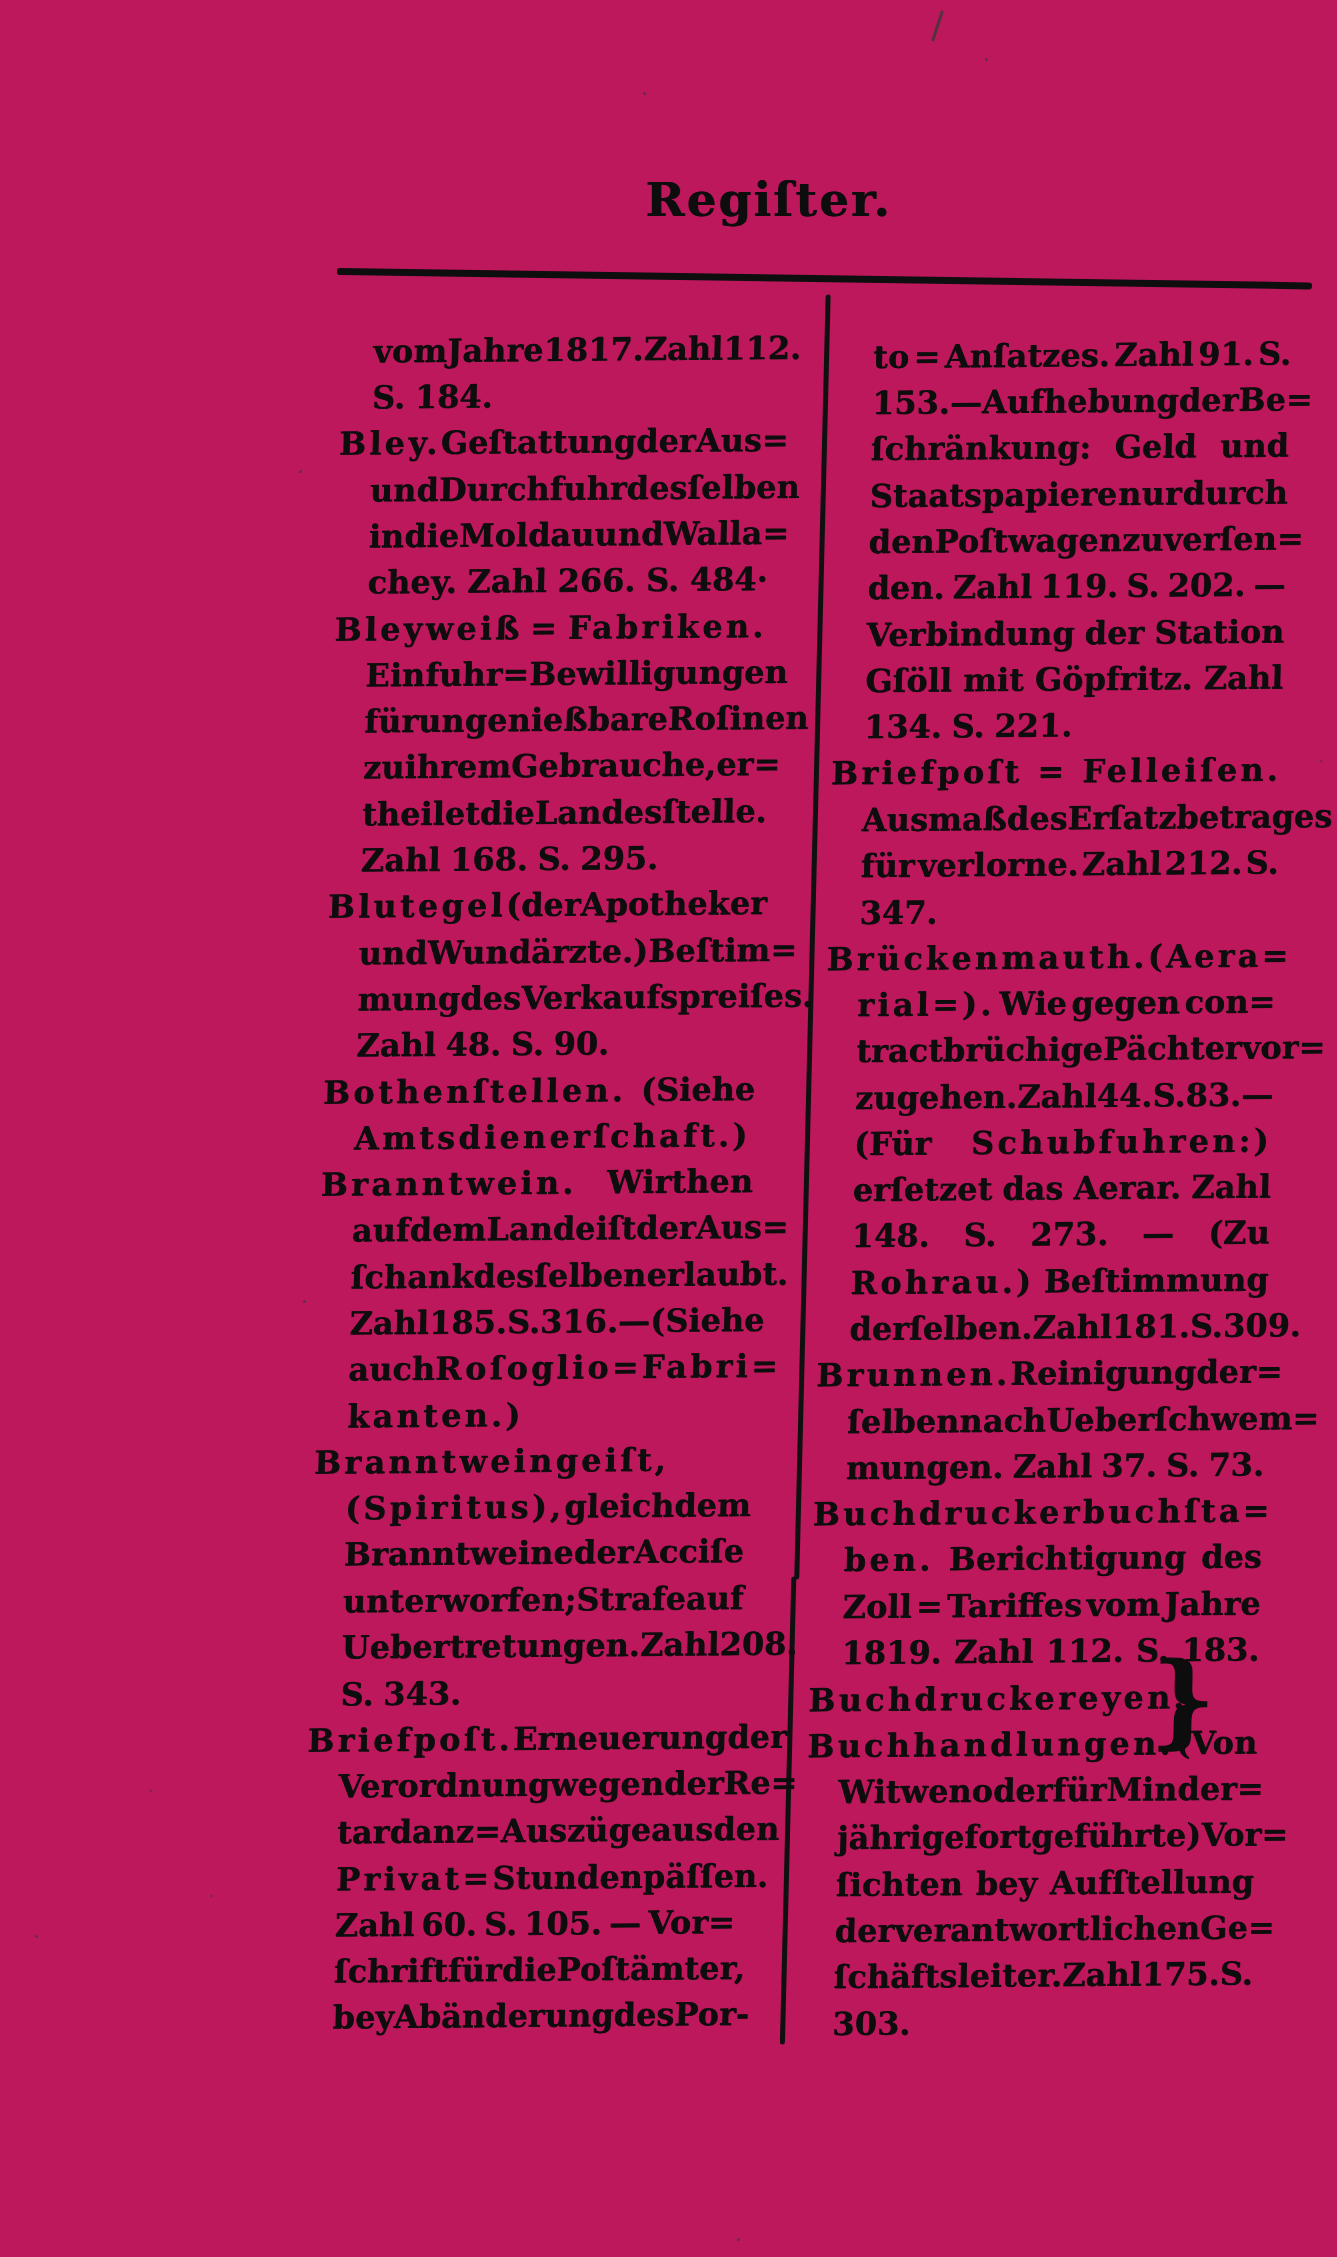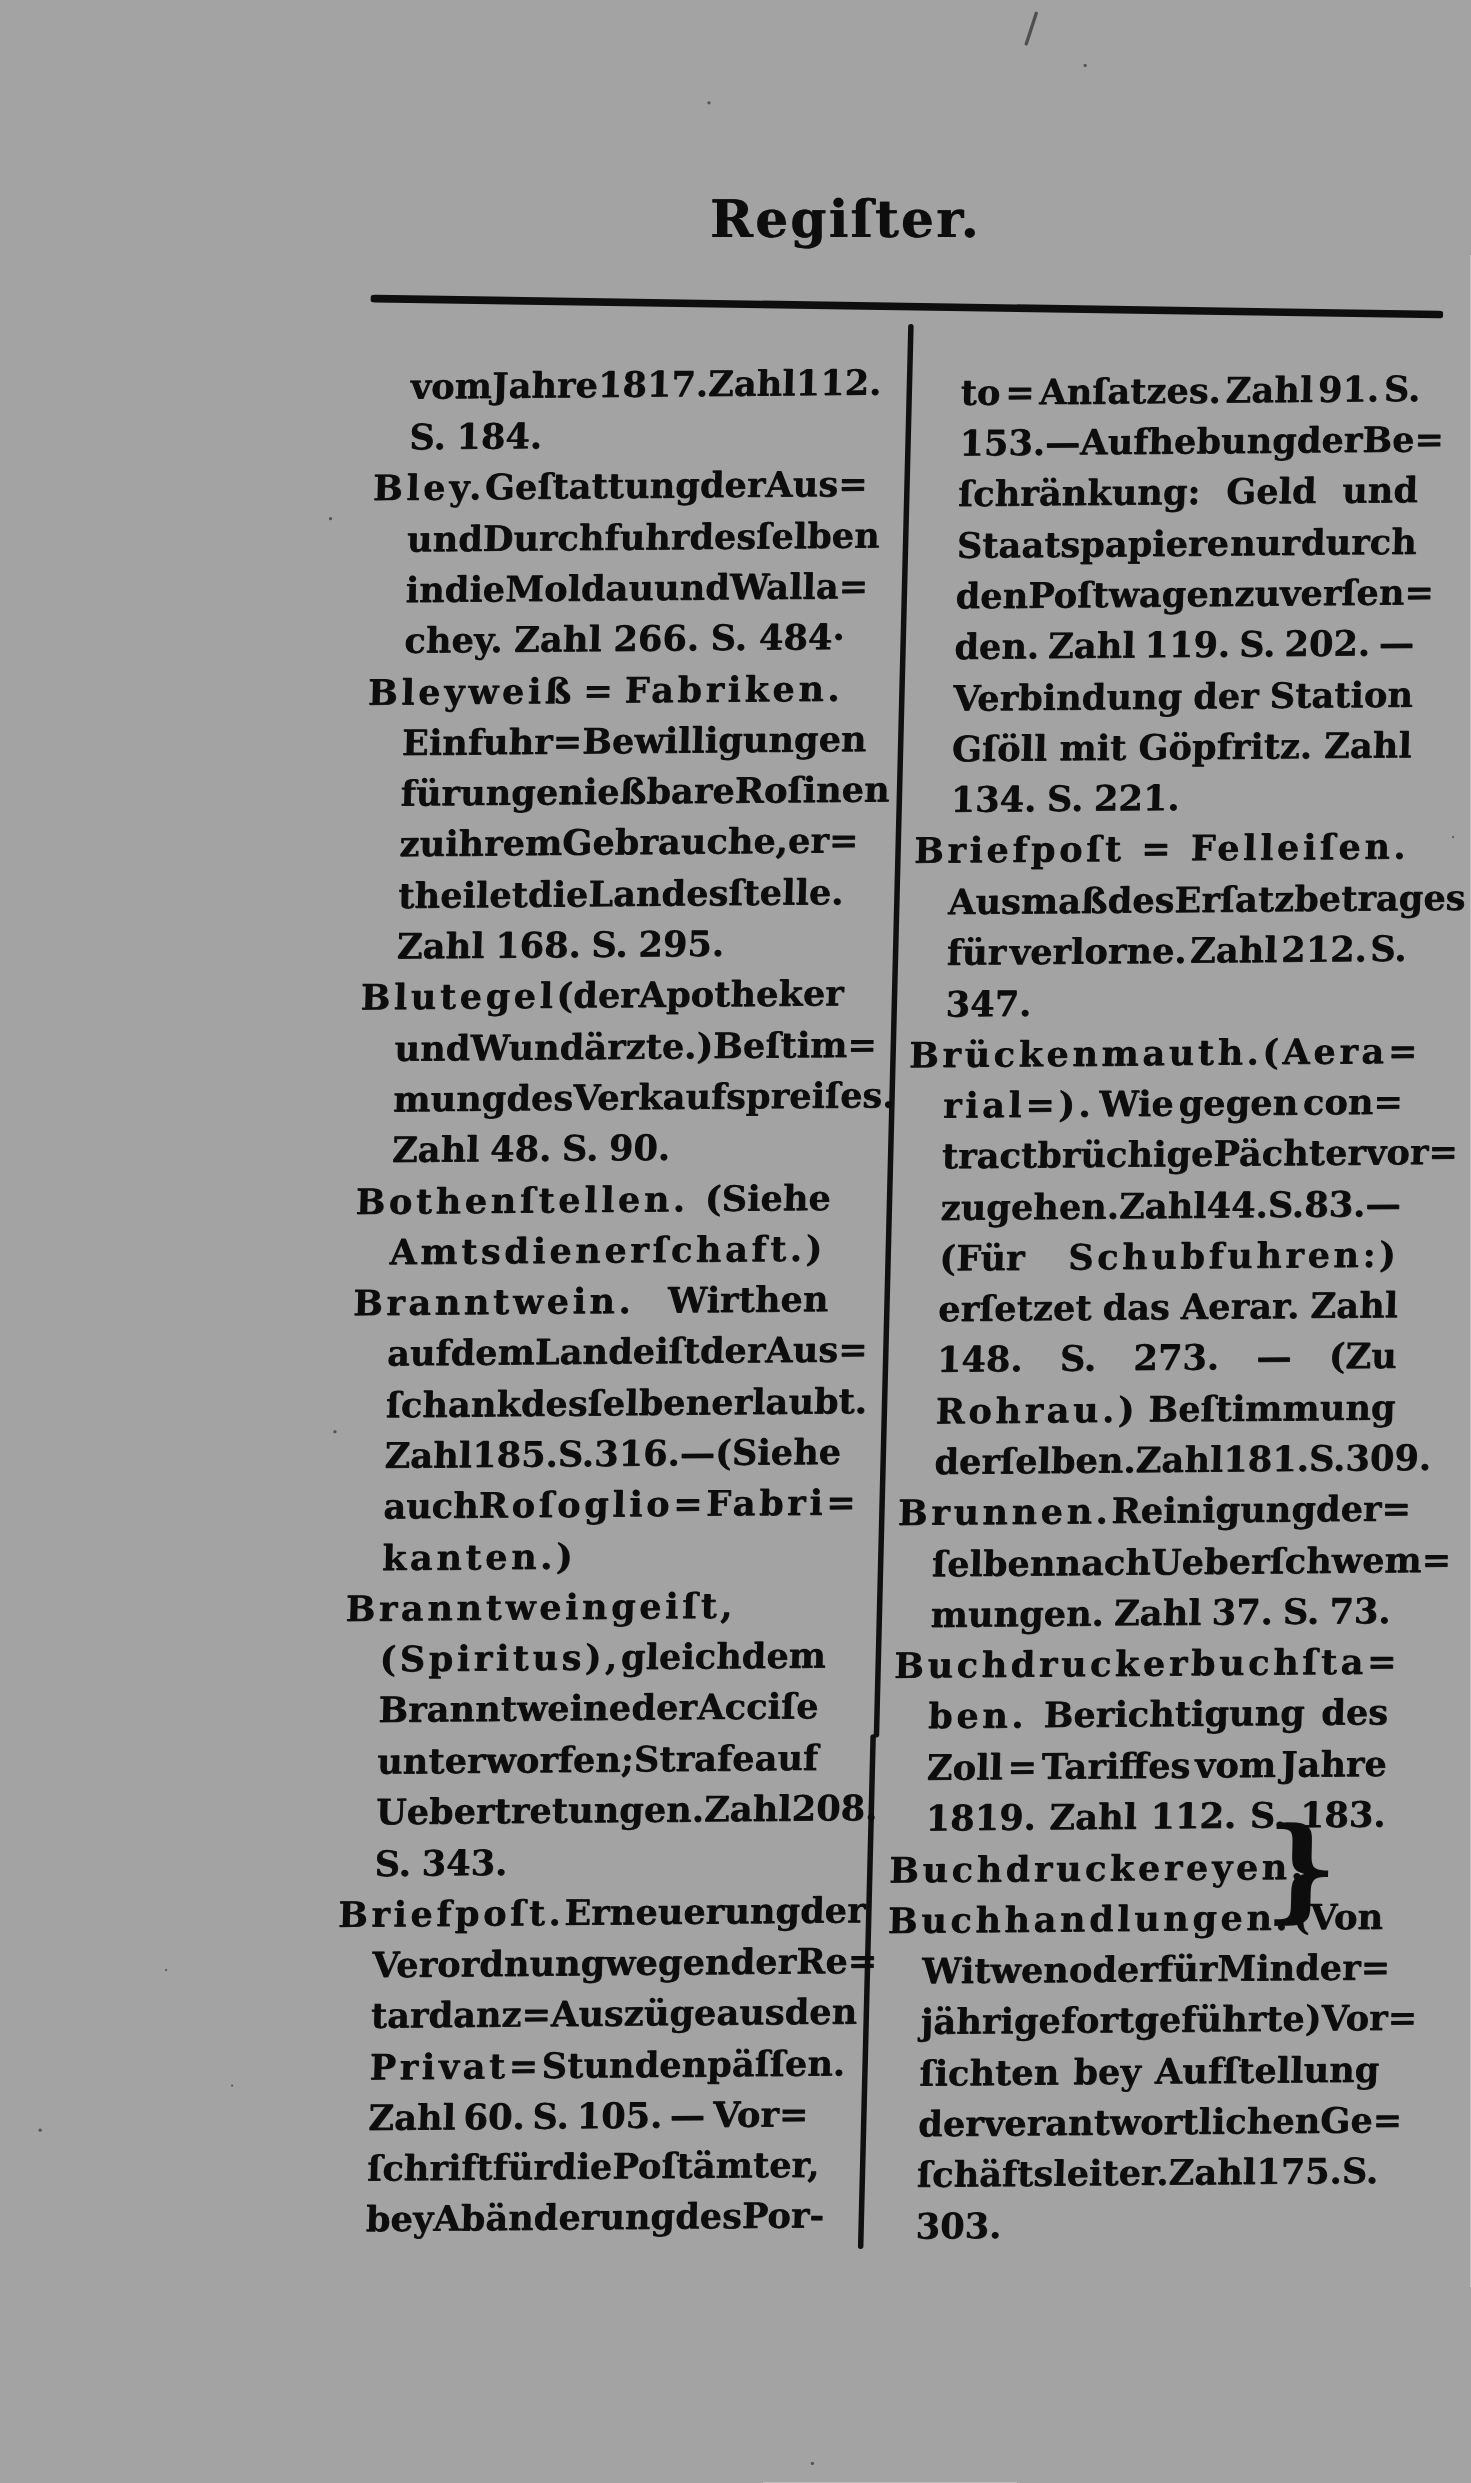--- a/index.html
+++ b/index.html
@@ -8,21 +8,21 @@
   body {
     width: 1337px; height: 2257px;
     position: relative;
     overflow: hidden;
     background: #fdfdfb;
     font-family: "DejaVu Serif", serif;
     color: #0d0d0d;
   }
   .page {
     position: absolute; inset: 0;
-    background: #a3a3a3;
+    background: #be185d;
   }
   .title {
     position: absolute;
     top: 172px; left: 100px; width: 1337px;
     text-align: center;
     font-size: 47px; font-weight: 700;
     letter-spacing: 2px;
     text-shadow: 0.6px 0.4px 0 rgba(12,12,12,0.9);
   }
   .rule {

